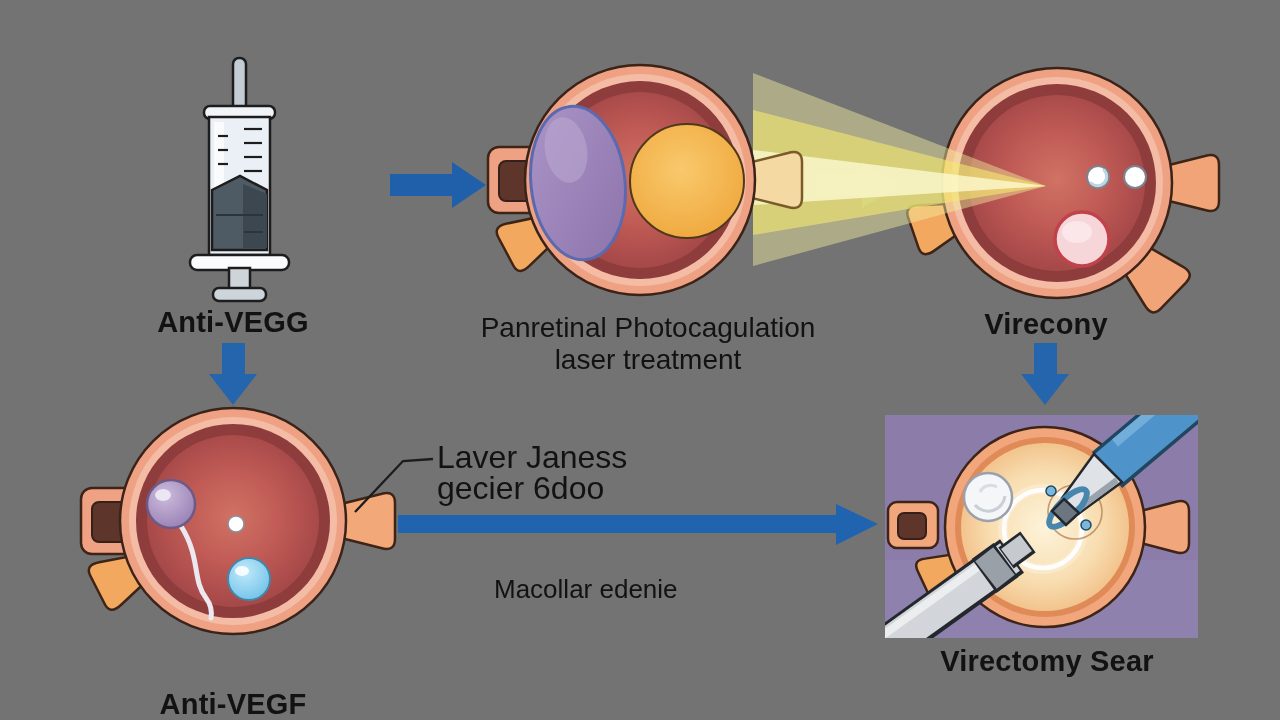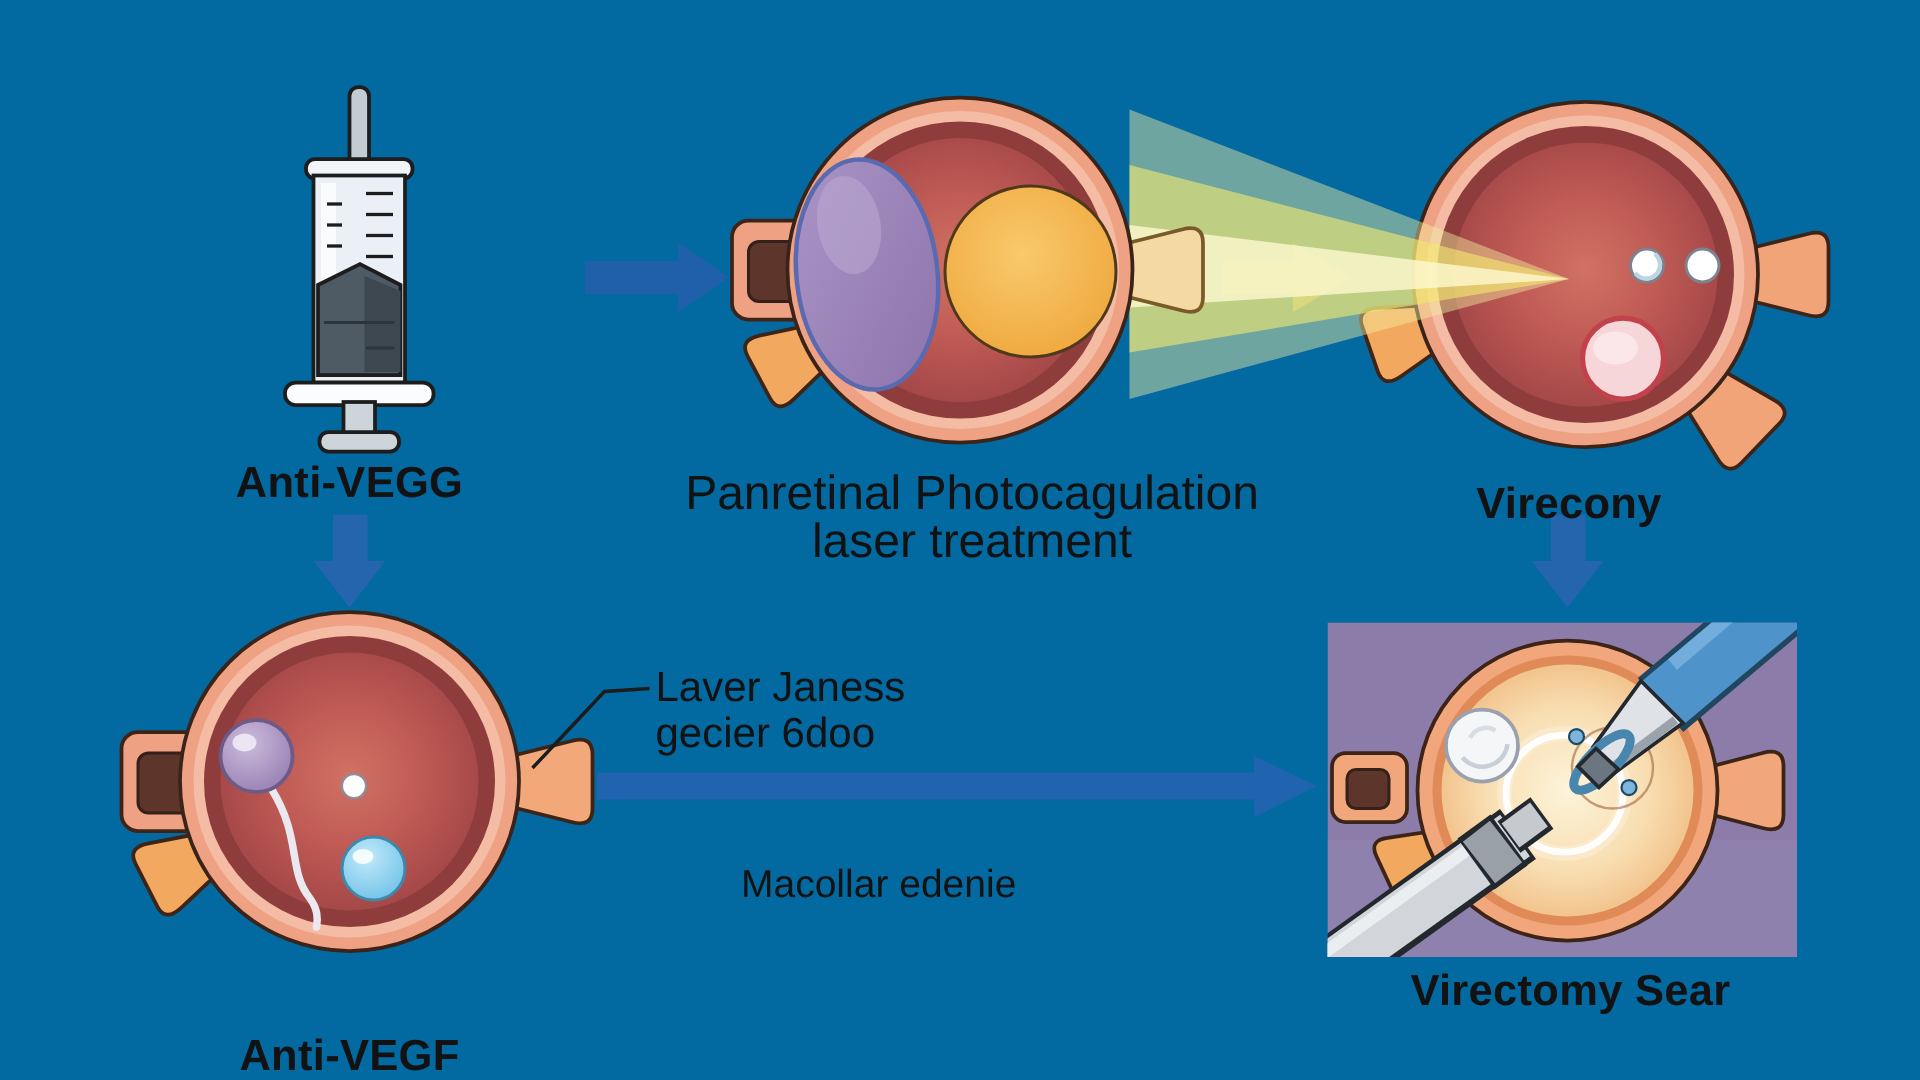--- a/index.html
+++ b/index.html
@@ -1,24 +1,24 @@
 <!DOCTYPE html>
 <html><head>
 <meta charset="utf-8">
 <style>
   html,body{margin:0;padding:0;background:#ffffff;}
   #stage{
     position:relative;width:1280px;height:720px;overflow:hidden;
-    background:#0369a1;font-family:"Liberation Sans", sans-serif;
+    background:#737373;font-family:"Liberation Sans", sans-serif;
     color:#111;
   }
   #scene{position:absolute;left:0;top:0;}
   .lbl{position:absolute;white-space:nowrap;color:#121212;}
   .lbl-bold{font-size:29px;font-weight:700;letter-spacing:.2px;}
-  .lbl-reg{font-size:32px;font-weight:400;line-height:32px;}
+  .lbl-reg{font-size:28px;font-weight:400;line-height:32px;}
   .centered{transform:translateX(-50%);text-align:center;}
 </style>
 </head>
 <body>
 
 <div id="stage">
 
 <svg id="scene" width="1280" height="720" viewBox="0 0 1280 720">
   <defs>
     <radialGradient id="gEye" cx="50%" cy="48%" r="60%">
@@ -208,23 +208,23 @@
   </g>
 </svg>
 
 <div class="lbl lbl-bold centered" style="left:233px;top:306px;">Anti-VEGG</div>
 
 <div class="lbl lbl-reg centered" style="left:648px;top:312px;">
   <div>Panretinal Photocagulation</div>
   <div>laser treatment</div>
 </div>
 
-<div class="lbl lbl-bold centered" style="left:1046px;top:320px;">Virecony</div>
-
-<div class="lbl lbl-reg" style="left:437px;top:442px;font-size:28px;line-height:31px;">
+<div class="lbl lbl-bold centered" style="left:1046px;top:308px;">Virecony</div>
+
+<div class="lbl lbl-reg" style="left:437px;top:442px;font-size:32px;line-height:31px;">
   <div>Laver Janess</div>
   <div>gecier 6doo</div>
 </div>
 
 <div class="lbl lbl-reg" style="left:494px;top:574px;font-size:26px;line-height:31px;">
   <div>Macollar edenie</div>
 </div>
 
 <div class="lbl lbl-bold centered" style="left:233px;top:645px;margin-top:43px;">Anti-VEGF</div>
 

